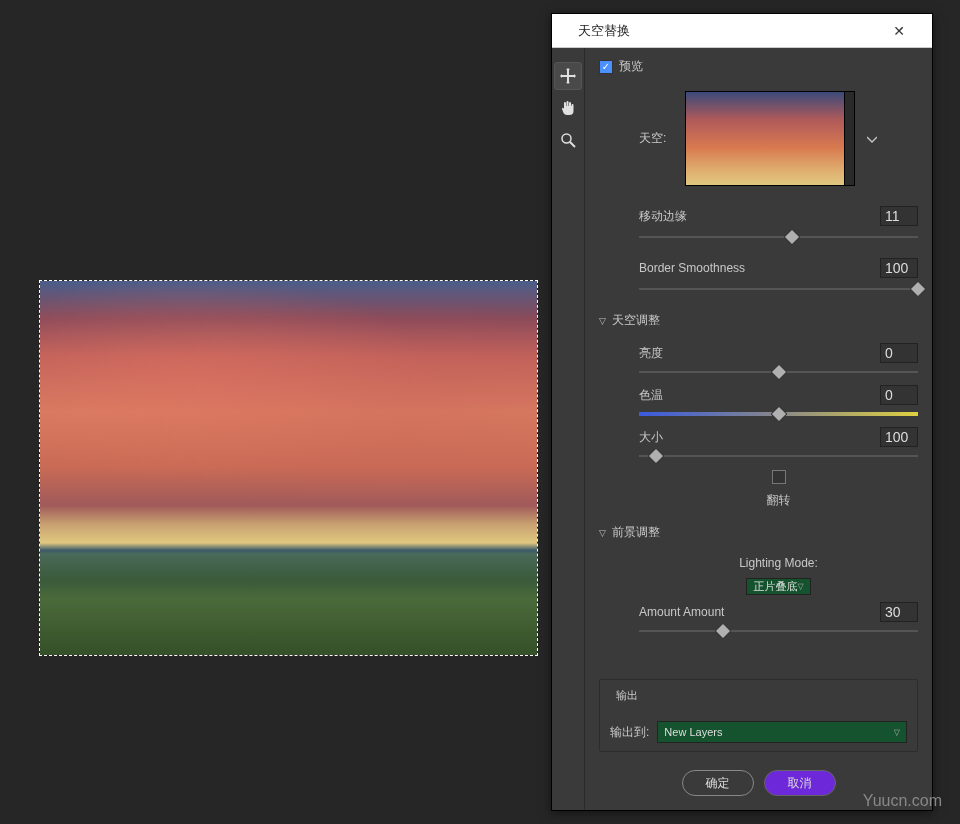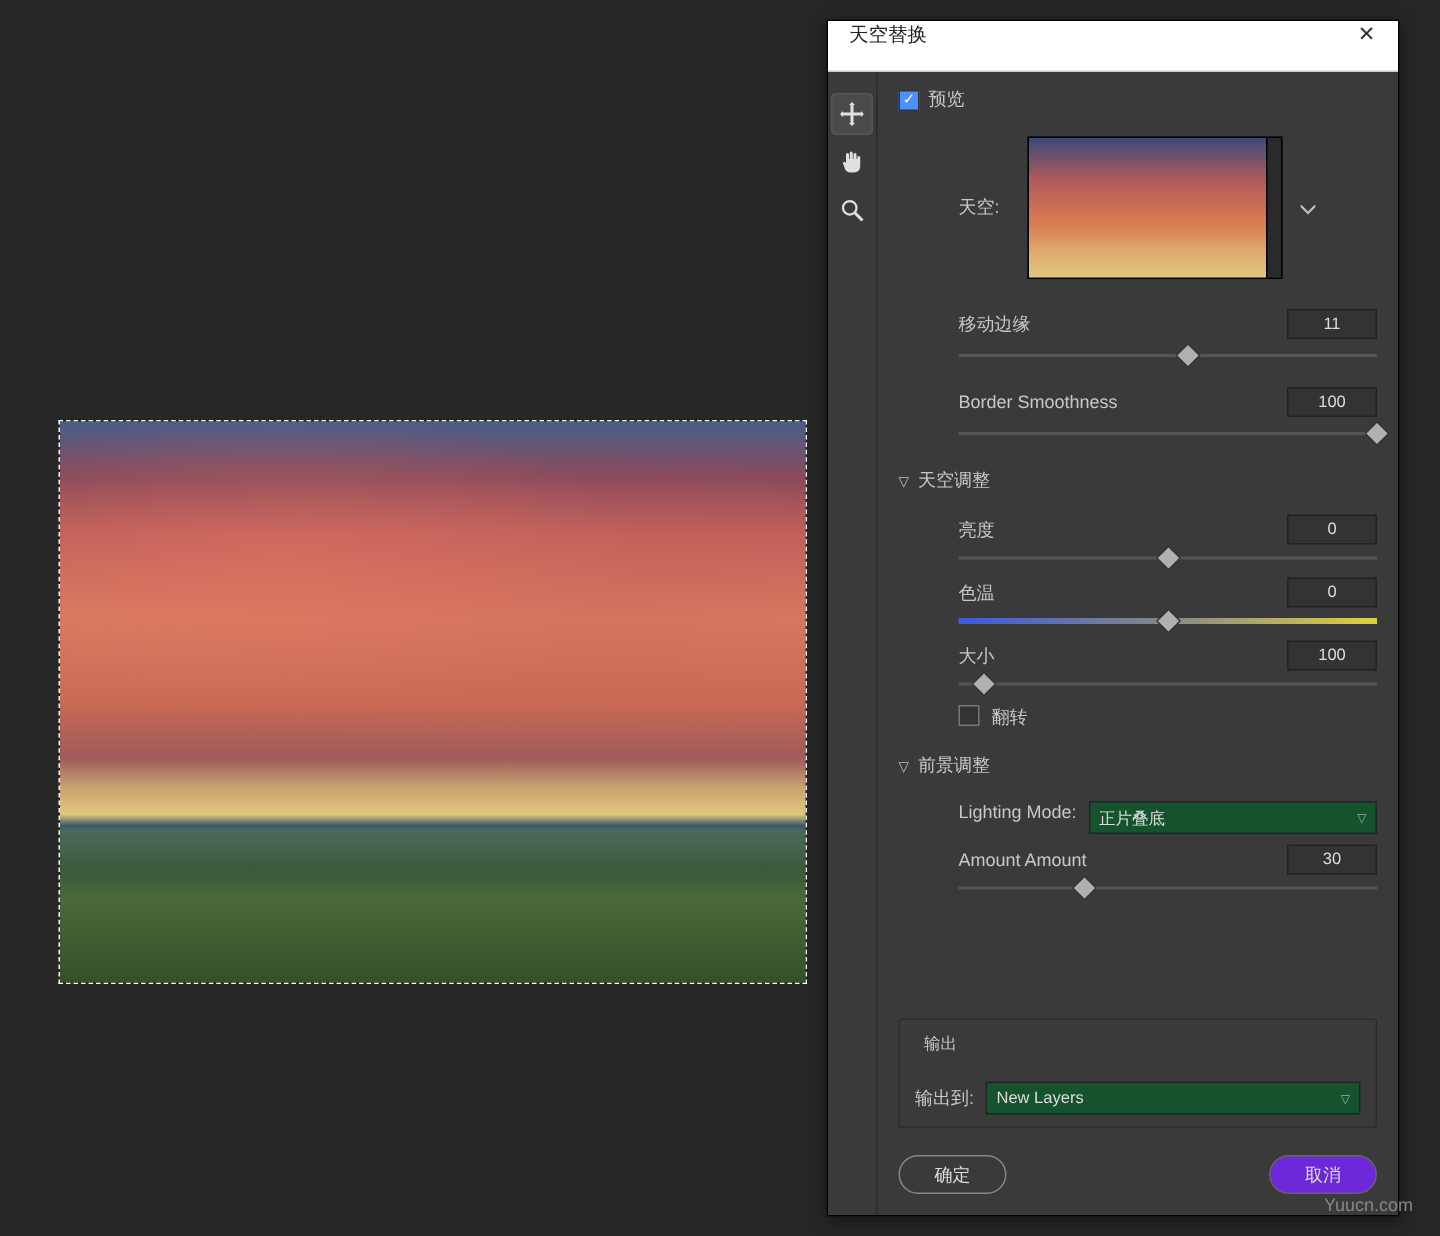--- a/index.html
+++ b/index.html
@@ -37,22 +37,22 @@
     position: absolute;
     left: 551px; top: 13px;
     width: 382px; height: 798px;
     background: #3a3a3a;
     border: 1px solid #000;
     box-shadow: 0 2px 10px rgba(0,0,0,0.5);
   }
   .titlebar {
     height: 34px;
     background: #fff;
-    display: flex; align-items: flex-start;
-    padding: 0 14px;
+    display: flex; align-items: center;
+    padding: 0 26px;
     border-bottom: 1px solid #ccc;
     color: #222;
     font-size: 13px;
   }
   .titlebar .title { flex: 1; }
   .titlebar .close { width:14px; text-align:center; cursor:pointer; font-size:14px; color:#333; }
   .panel-body { display:flex; height: calc(100% - 34px); }
   .toolcol {
     width: 33px;
     border-right: 1px solid #2a2a2a;
@@ -85,63 +85,62 @@
   .thumb-wrap { width:170px; height:95px; border:1px solid #000; position:relative; background:#222; display:flex;}
   .thumb {
     flex:1; height:100%;
     background: linear-gradient(to bottom,#3a4a7a 0%,#b05a5a 30%,#d87a50 60%,#e0b070 85%,#e0c880 100%);
   }
   .thumb-scroll { width:10px; background:#2a2a2a; border-left:1px solid #000;}
   .thumb-chev { width:14px; display:flex; align-items:center; justify-content:center; color:#c0c0c0;}
   .slider-group { padding: 4px 0 4px 40px; }
   .slider-head { display:flex; justify-content:space-between; align-items:center; margin-bottom:4px;}
   .num-input {
-    width:60px; height:20px;
+    width:38px; height:20px;
     background:#333;
     border:1px solid #222;
-    font-size:11px; color:#ddd;
+    font-size:14px; color:#ddd;
     padding: 0 4px;
-    text-align: center;
   }
   .slider-track {
     position:relative; height:14px;
   }
   .track-line { position:absolute; left:0; right:0; top:6px; height:2px; background:#555; }
   .track-gradient { position:absolute; left:0; right:0; top:5px; height:4px; background: linear-gradient(to right, #3a5ae0, #888, #e0d040); }
   .thumb-handle {
     position:absolute; top:1px; width:12px; height:12px;
     background:#b0b0b0; border:1px solid #333;
     transform: translateX(-50%) rotate(45deg);
     border-radius:1px;
   }
   .section-head { display:flex; align-items:center; gap:6px; padding:6px 0; font-size:12px;}
   .chev { font-size:9px; color:#c0c0c0;}
   .section-inner { padding-left:20px; display:flex; flex-direction:column; gap:2px;}
-  .row-inline { display:flex; align-items:flex-start; gap:8px; padding:3px 0 3px 20px;}
+  .row-inline { display:flex; align-items:center; gap:8px; padding:3px 0 3px 20px;flex-direction:column;}
   .check-empty { width:14px; height:14px; border:1px solid #777; background:#333;}
   .select {
     flex:1; height:22px; background:#14532d; border:1px solid #222;
     display:flex; align-items:center; padding:0 6px;
     justify-content:space-between;
     font-size:11px; color:#ddd;
   }
   .select-chev { font-size:8px; color:#aaa;}
   .output-box { border:1px solid #2c2c2c; padding:8px 10px; border-radius:2px; margin-top:auto; margin-bottom:8px;}
   .output-title { font-size:11px; margin-bottom:18px; padding-left:6px;}
   .output-row { display:flex; align-items:center; gap:8px;}
-  .btn-row { display:flex; justify-content:space-between; gap:10px; padding:4px 0;}
+  .btn-row { display:flex; justify-content:center; gap:10px; padding:4px 0;}
   .btn {
     width:72px; height:26px;
     border:1px solid #888; border-radius:13px;
     background:#3a3a3a; color:#ddd;
     display:flex; align-items:center; justify-content:center;
     font-size:12px;
   }
   .btn.secondary { background:#6d28d9; border-color:#666; overflow:hidden; white-space:nowrap;}
-  .watermark { position:absolute; right:18px; bottom:14px; color:#888; font-size:12px;}
+  .watermark { position:absolute; right:18px; bottom:14px; color:#888; font-size:16px;}
   .tight-slider { padding: 2px 0 2px 20px; }
   .tight-slider .slider-head { margin-bottom:2px; }
 </style>
 </head>
 <body>
 
 <div class="canvas-area">
   <div class="canvas-image"></div>
 </div>
 

